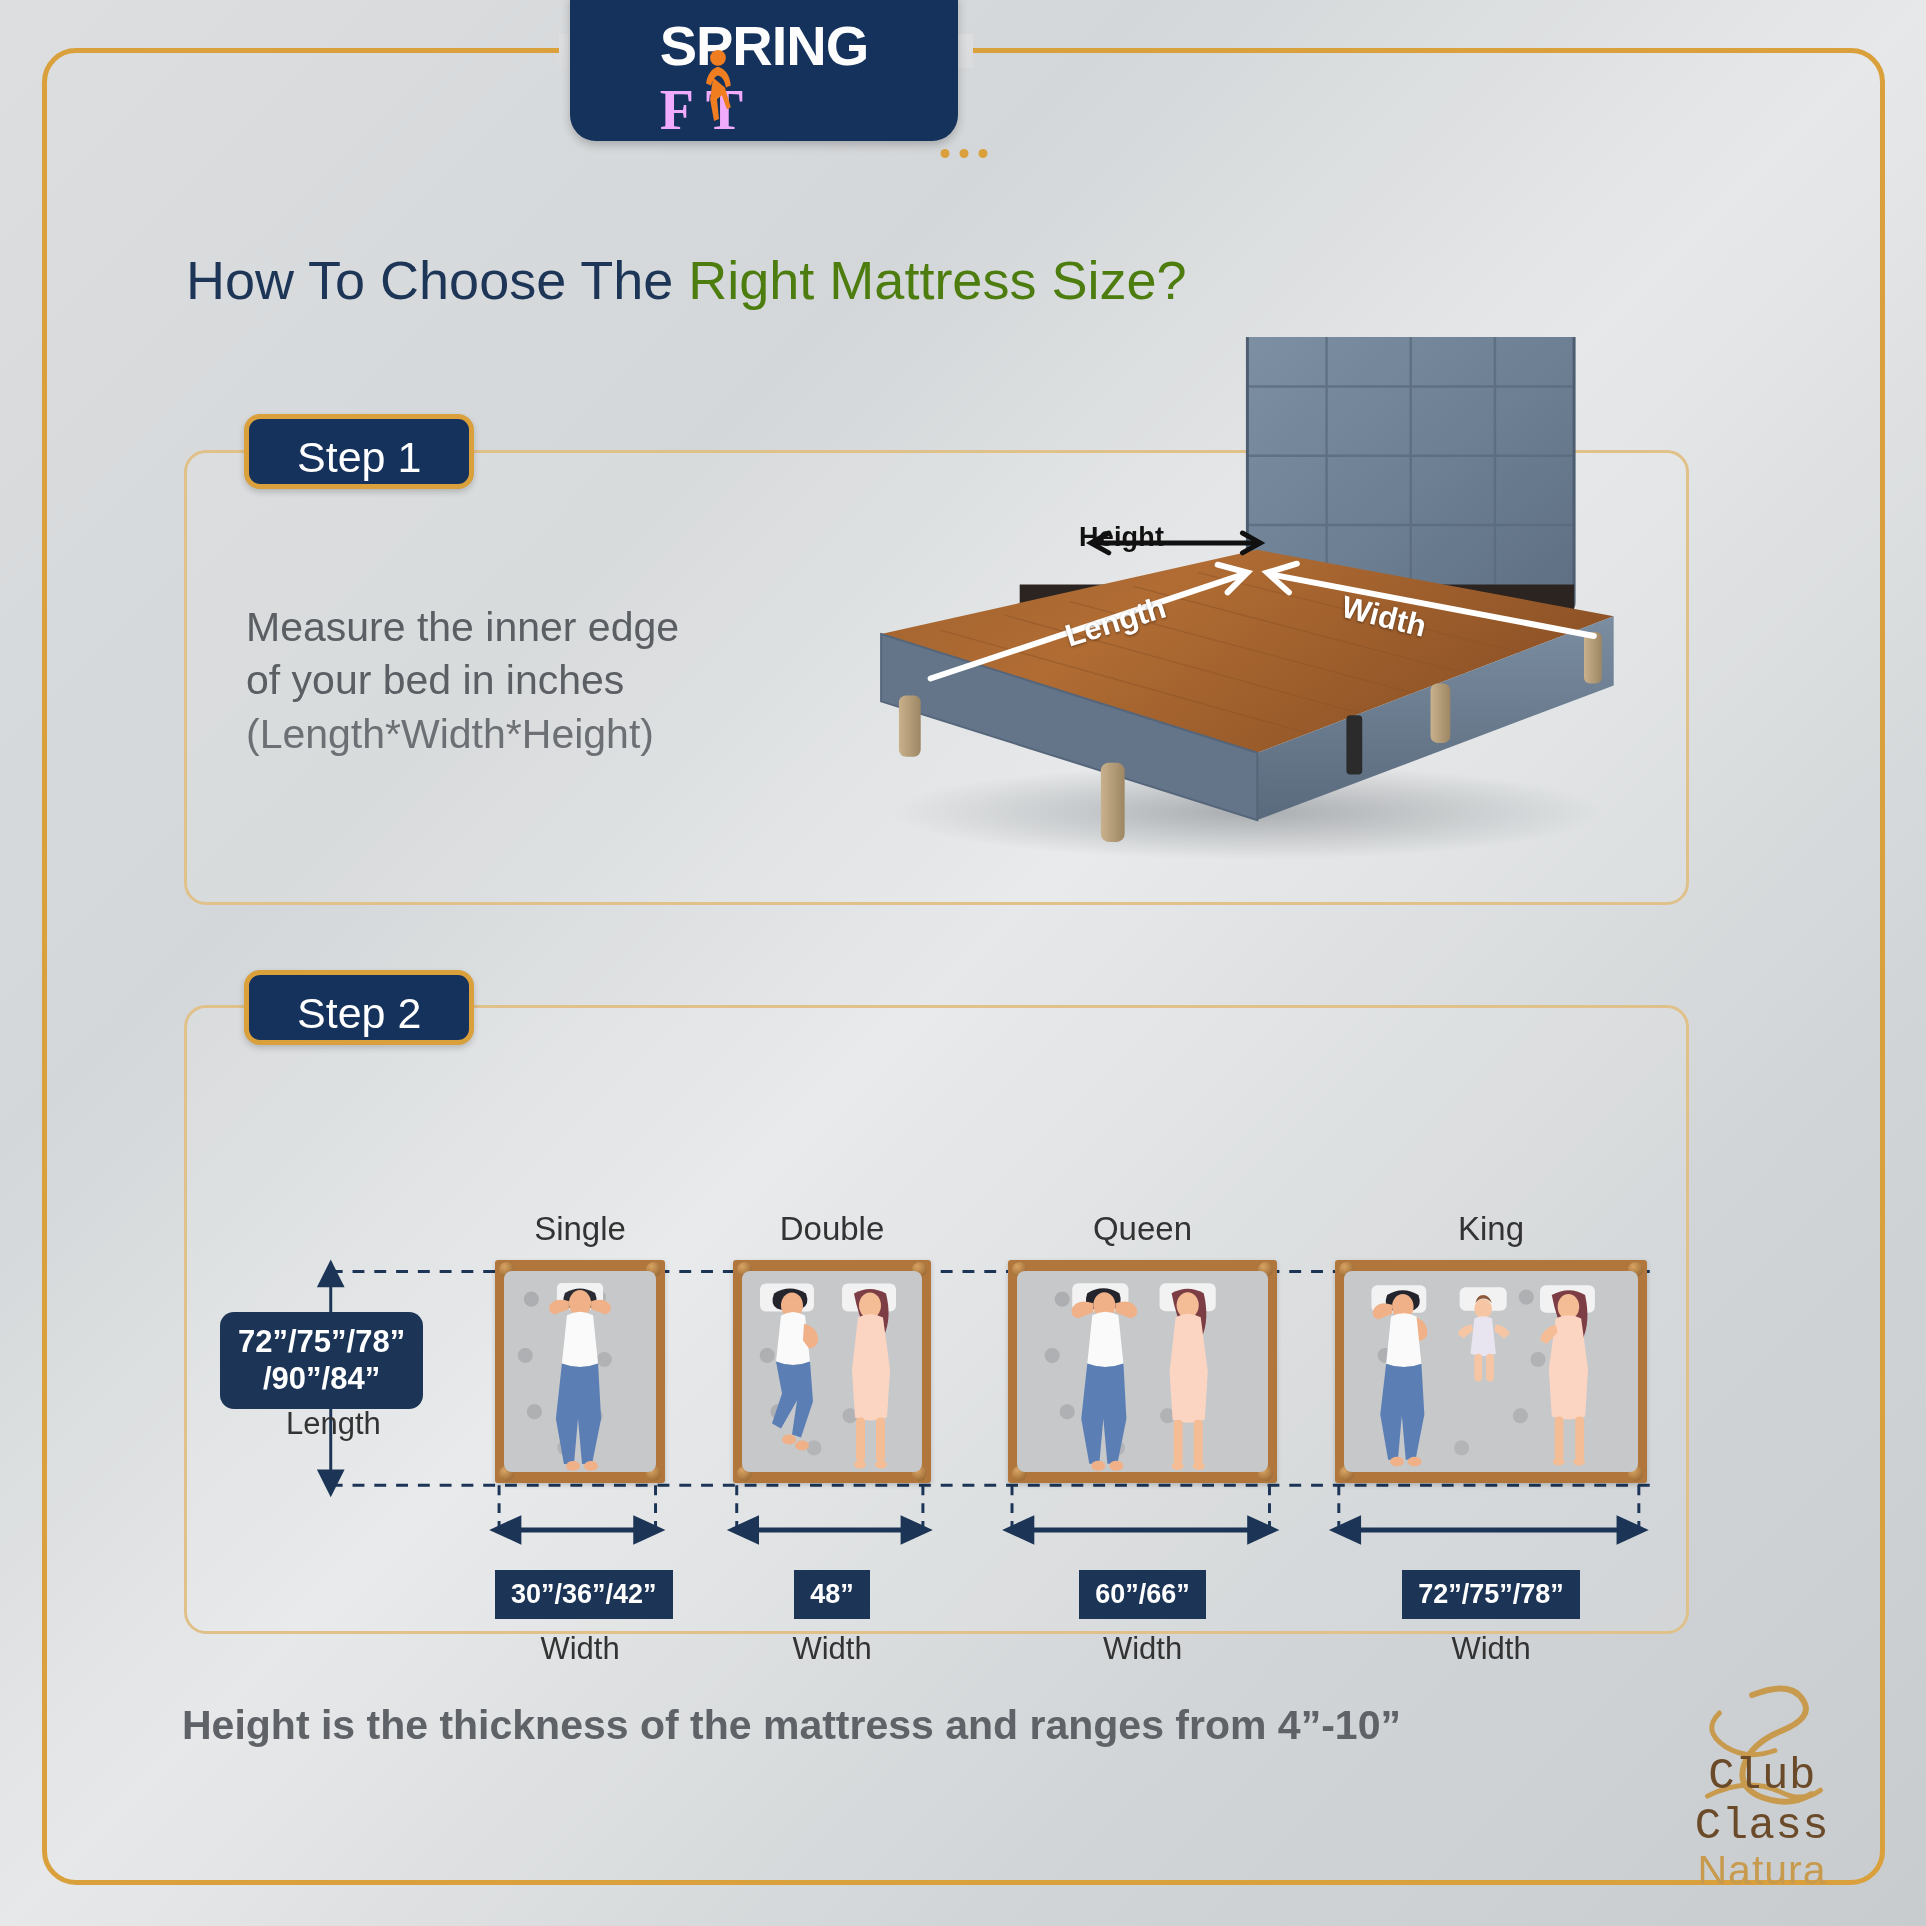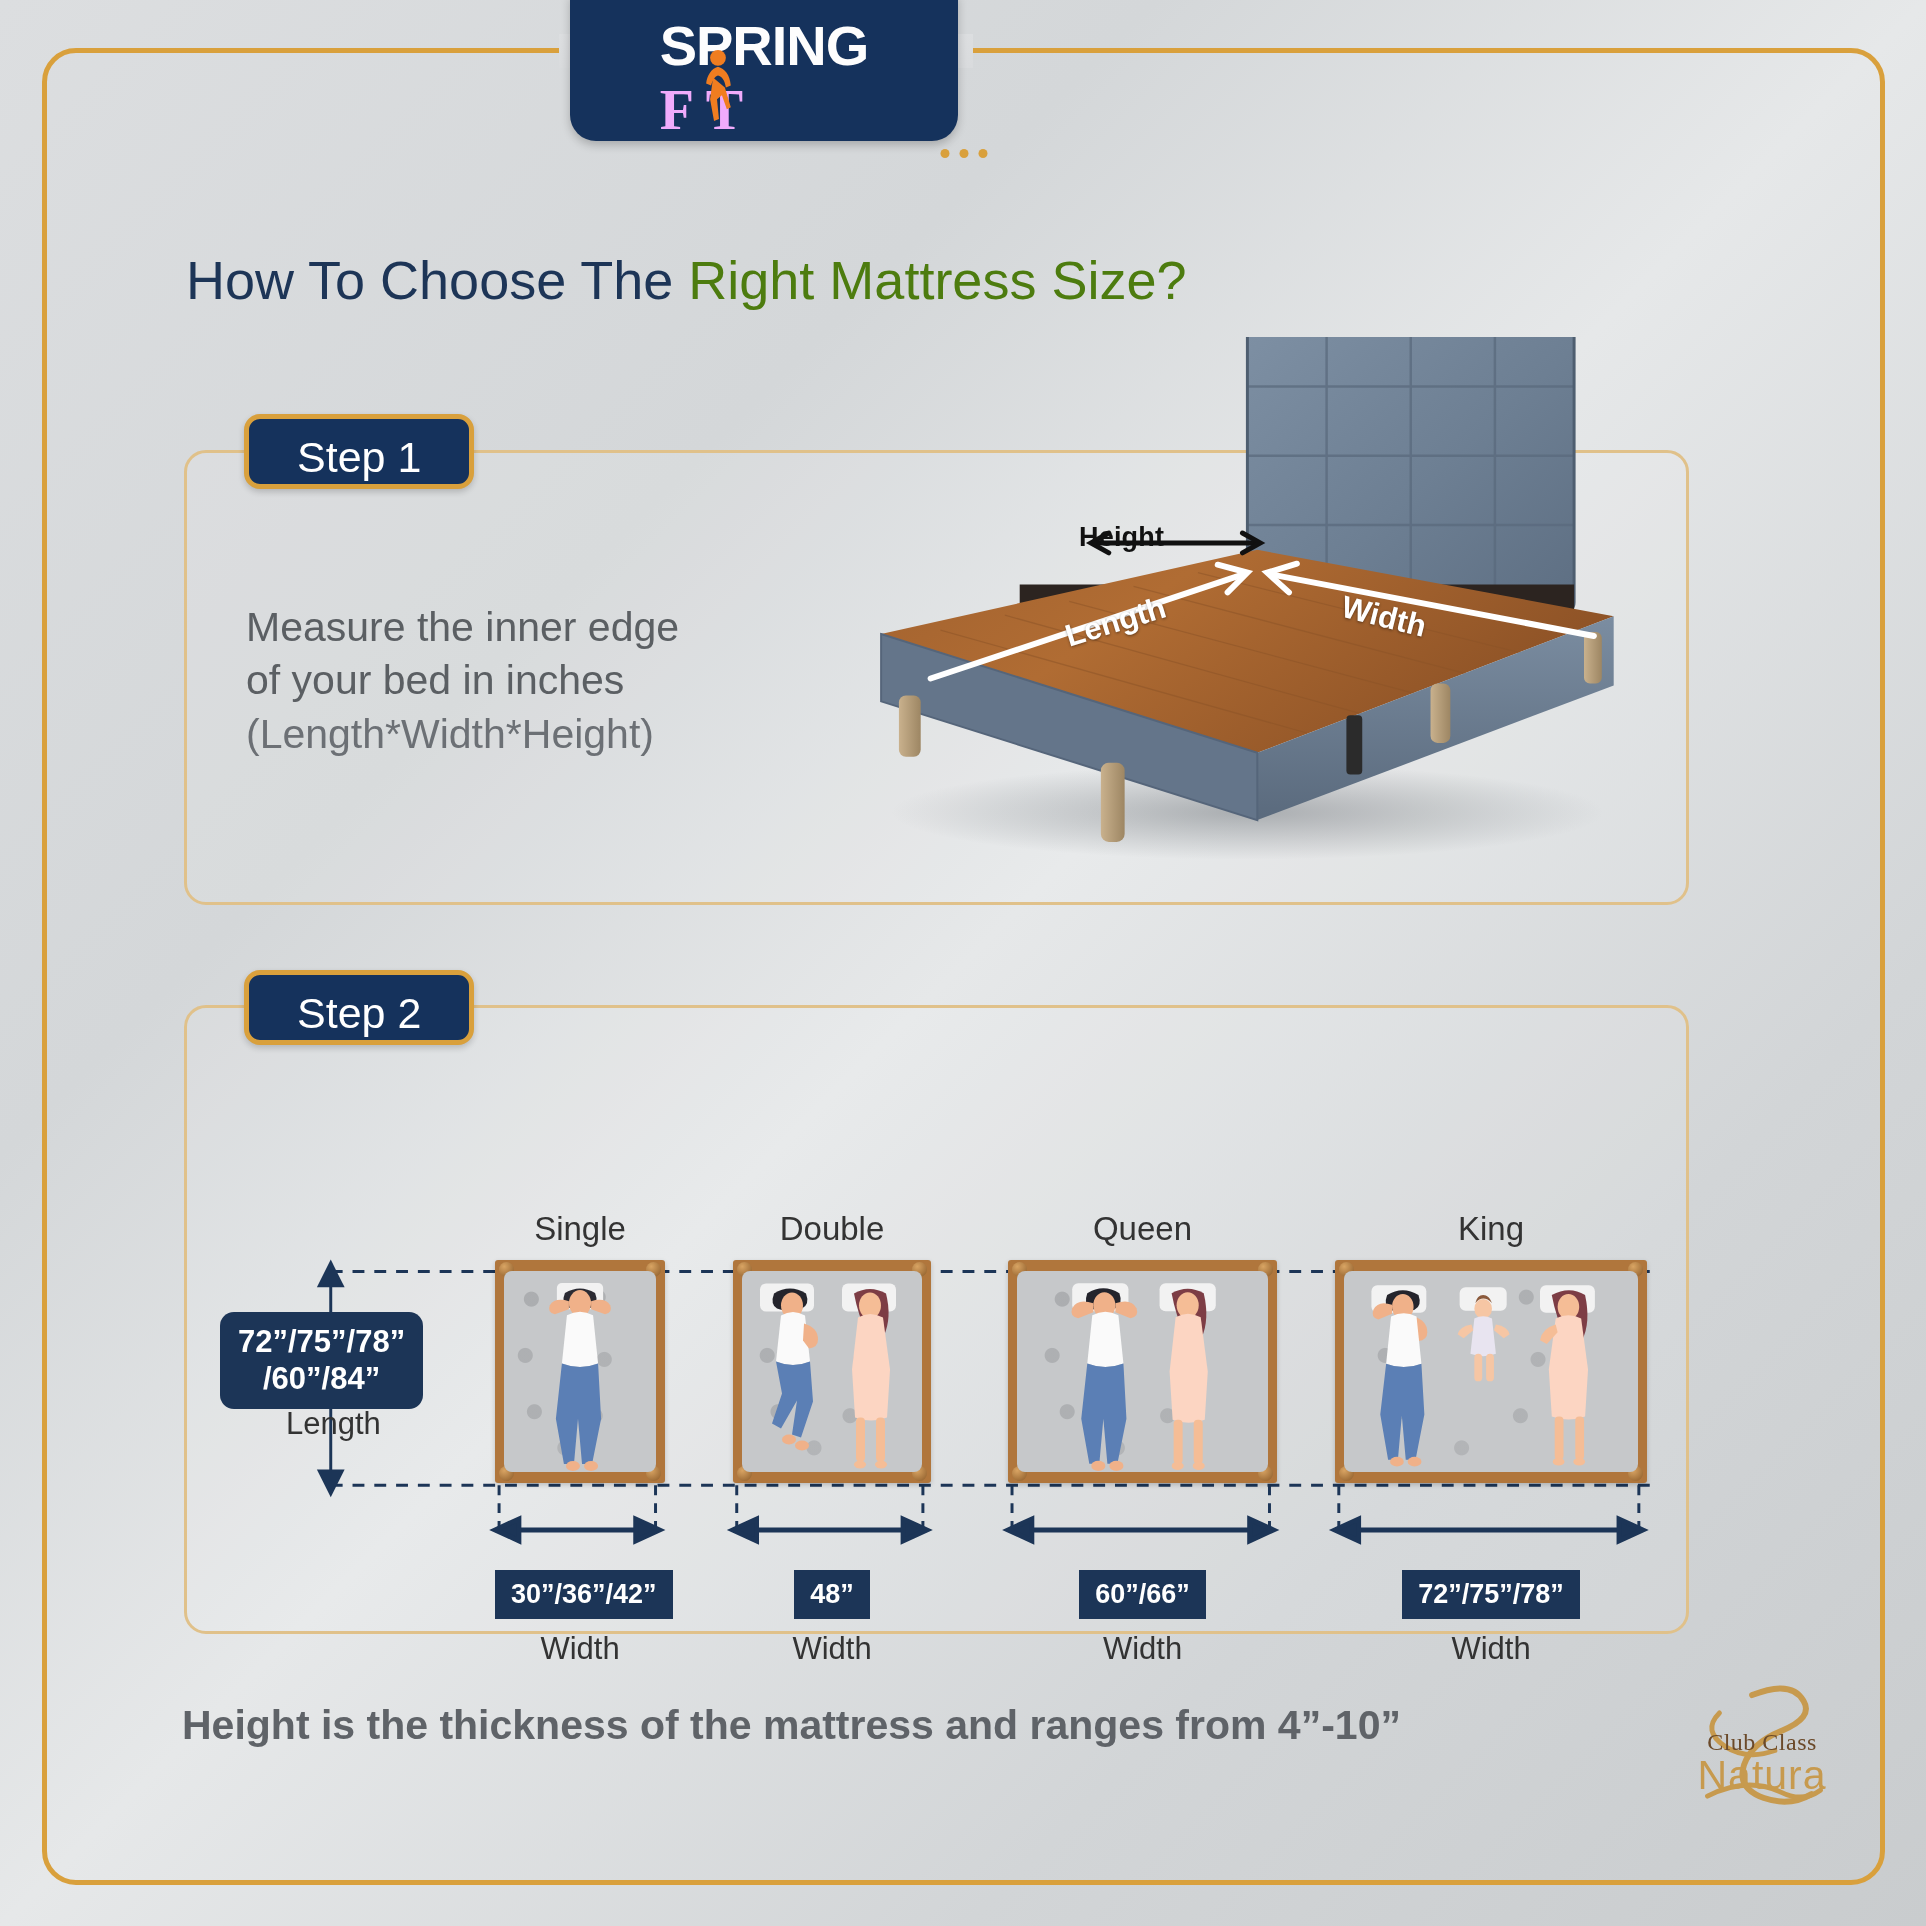--- a/index.html
+++ b/index.html
@@ -180,23 +180,23 @@
   .footer-text {
     position: absolute; left: 182px; top: 1702px;
     font-size: 41px; font-weight: 700; color: #5f6368;
     white-space: nowrap;
   }
   .cc-logo {
     position: absolute; left: 1638px; top: 1683px;
     width: 248px; height: 149px; text-align: center;
   }
   .cc-line1 {
-    font-family: Liberation Serif, serif;
-    font-size: 24px; color: #6b4a2a; position: relative; z-index: 2;
-    margin-top: 46px; letter-spacing: 0.5px;
+    font-family: Liberation Mono, monospace;
+    font-size: 44px; color: #6b4a2a; position: relative; z-index: 2;
+    margin-top: 68px; letter-spacing: 0.5px;
   }
   .cc-line2 {
     font-size: 41px; color: #c79a4e; position: relative; z-index: 2;
     margin-top: -4px; letter-spacing: 1px;
   }
   .cc-flourish { position: absolute; left: 20px; top: -4px; width: 208px; height: 149px; z-index: 1; }
 </style>
 </head>
 <body>
 
@@ -349,21 +349,21 @@
     <polygon points="1018,1545 1042,1534 1042,1556"></polygon>
       <polygon points="1286,1545 1262,1534 1262,1556"></polygon>
     <line x1="1364" y1="1545" x2="1643" y2="1545"></line>
     <polygon points="1348,1545 1372,1534 1372,1556"></polygon>
       <polygon points="1659,1545 1635,1534 1635,1556"></polygon>
   </g>
 </svg>
 
 <div class="len-badge">
   <div>72”/75”/78”</div>
-  <div>/60”/84”</div>
+  <div>/90”/84”</div>
 </div>
 <div class="len-caption">Length</div>
 
 <div class="size-col" id="col-0" style="left:495px; width:170px;">
   <div class="size-name">Single</div>
   <div class="mattress" style="height:223px;">
     <span class="stud tl"></span>
     <span class="stud tr"></span>
     <span class="stud bl"></span>
     <span class="stud br"></span>

